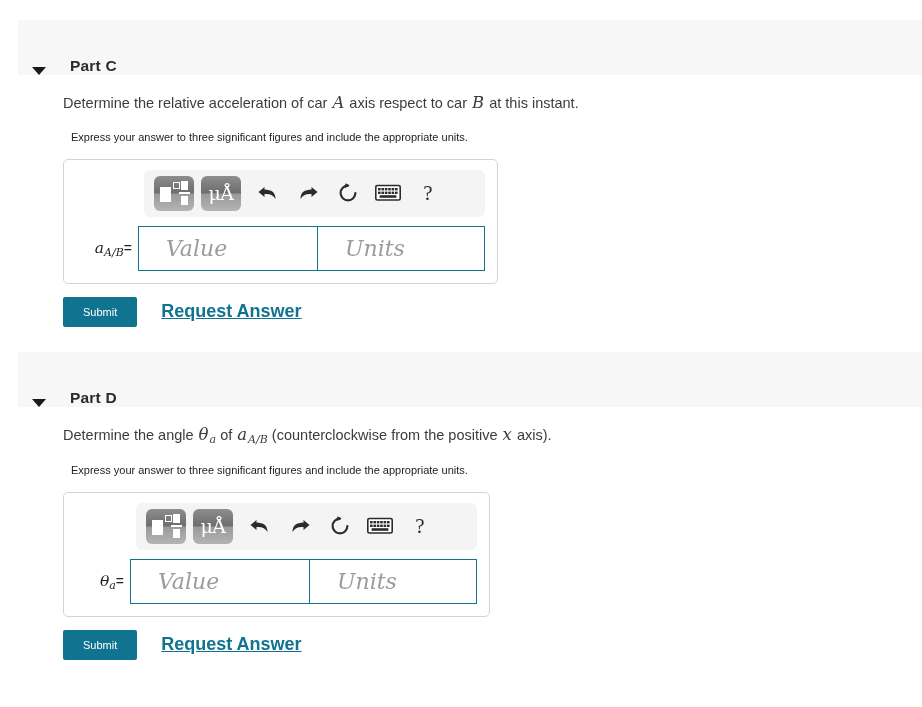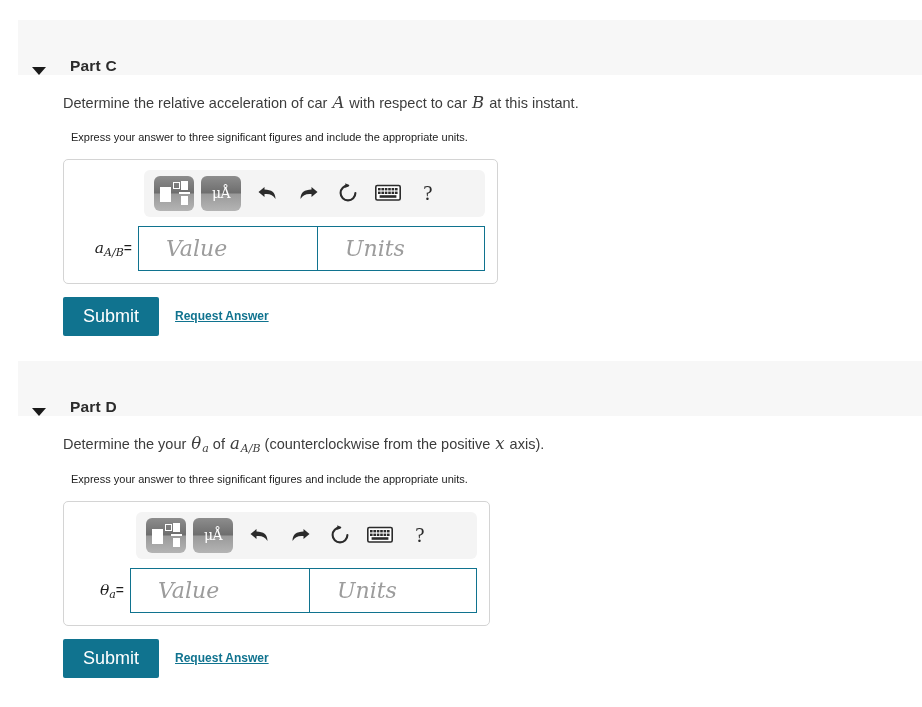--- a/index.html
+++ b/index.html
@@ -120,21 +120,21 @@
   .tpl-icon i { position: absolute; background: #ffffff; display: block; }
   .tpl-icon .big   { left: 0;  top: 6px;  width: 11px; height: 15px; }
   .tpl-icon .small { left: 13px; top: 1px; width: 7px;  height: 7px; background: transparent; border: 1.5px solid #ffffff; }
   .tpl-icon .t1    { left: 21px; top: 0px;  width: 7px;  height: 9px; }
   .tpl-icon .bar   { left: 19px; top: 11px; width: 11px; height: 2px; }
   .tpl-icon .t2    { left: 21px; top: 15px; width: 7px;  height: 9px; }
 
   .unit-icon {
     color: #ffffff;
     font-family: "DejaVu Serif", "Liberation Serif", serif;
-    font-size: 14px;
+    font-size: 19px;
     line-height: 1;
     letter-spacing: -0.5px;
   }
 
   .tb-icon {
     width: 40px; height: 36px;
     display: flex;
     align-items: center;
     justify-content: center;
     cursor: pointer;
@@ -185,49 +185,49 @@
     align-items: center;
     margin-top: 13px;
   }
 
   .submit-btn {
     background: #10738f;
     color: #ffffff;
     border: none;
     border-radius: 2px;
     font-family: "Liberation Sans", sans-serif;
+    font-size: 11px;
+    padding: 9px 20px;
+    cursor: pointer;
+  }
+
+  .request-link {
+    margin-left: 24px;
+    color: #10738f;
     font-size: 18px;
-    padding: 9px 20px;
-    cursor: pointer;
-  }
-
-  .request-link {
-    margin-left: 16px;
-    color: #10738f;
-    font-size: 12px;
     font-weight: bold;
     text-decoration: underline;
     cursor: pointer;
   }
 </style>
 </head>
 <body>
 
 <div class="page">
 
   <div class="part-section">
 
     <div class="part-header" style="margin-top:20px;">
       <div class="toggle-triangle"></div>
       <div class="part-title">Part C</div>
     </div>
 
     <div class="part-body">
 
-      <p class="question-text"><span>Determine the relative acceleration of car </span><span class="mathvar">A</span><span> with respect to car </span><span class="mathvar">B</span><span> at this instant.</span></p>
+      <p class="question-text"><span>Determine the relative acceleration of car </span><span class="mathvar">A</span><span> axis respect to car </span><span class="mathvar">B</span><span> at this instant.</span></p>
 
       <p class="instruction-text">Express your answer to three significant figures and include the appropriate units.</p>
 
       <div class="answer-box">
 
         <div class="toolbar">
 
           <div class="tb-btn">
             <span class="tpl-icon">
               <i class="big"></i>
@@ -299,21 +299,21 @@
 
   <div class="part-section">
 
     <div class="part-header" style="margin-top:25px;">
       <div class="toggle-triangle"></div>
       <div class="part-title">Part D</div>
     </div>
 
     <div class="part-body">
 
-      <p class="question-text"><span>Determine the your </span><span class="mathvar">θ</span><span class="sub">a</span><span> of </span><span class="mathvar">a</span><span class="sub">A/B</span><span> (counterclockwise from the positive </span><span class="mathvar">x</span><span> axis).</span></p>
+      <p class="question-text"><span>Determine the angle </span><span class="mathvar">θ</span><span class="sub">a</span><span> of </span><span class="mathvar">a</span><span class="sub">A/B</span><span> (counterclockwise from the positive </span><span class="mathvar">x</span><span> axis).</span></p>
 
       <p class="instruction-text">Express your answer to three significant figures and include the appropriate units.</p>
 
       <div class="answer-box">
 
         <div class="toolbar" style="margin-left:60px;">
 
           <div class="tb-btn">
             <span class="tpl-icon">
               <i class="big"></i>

